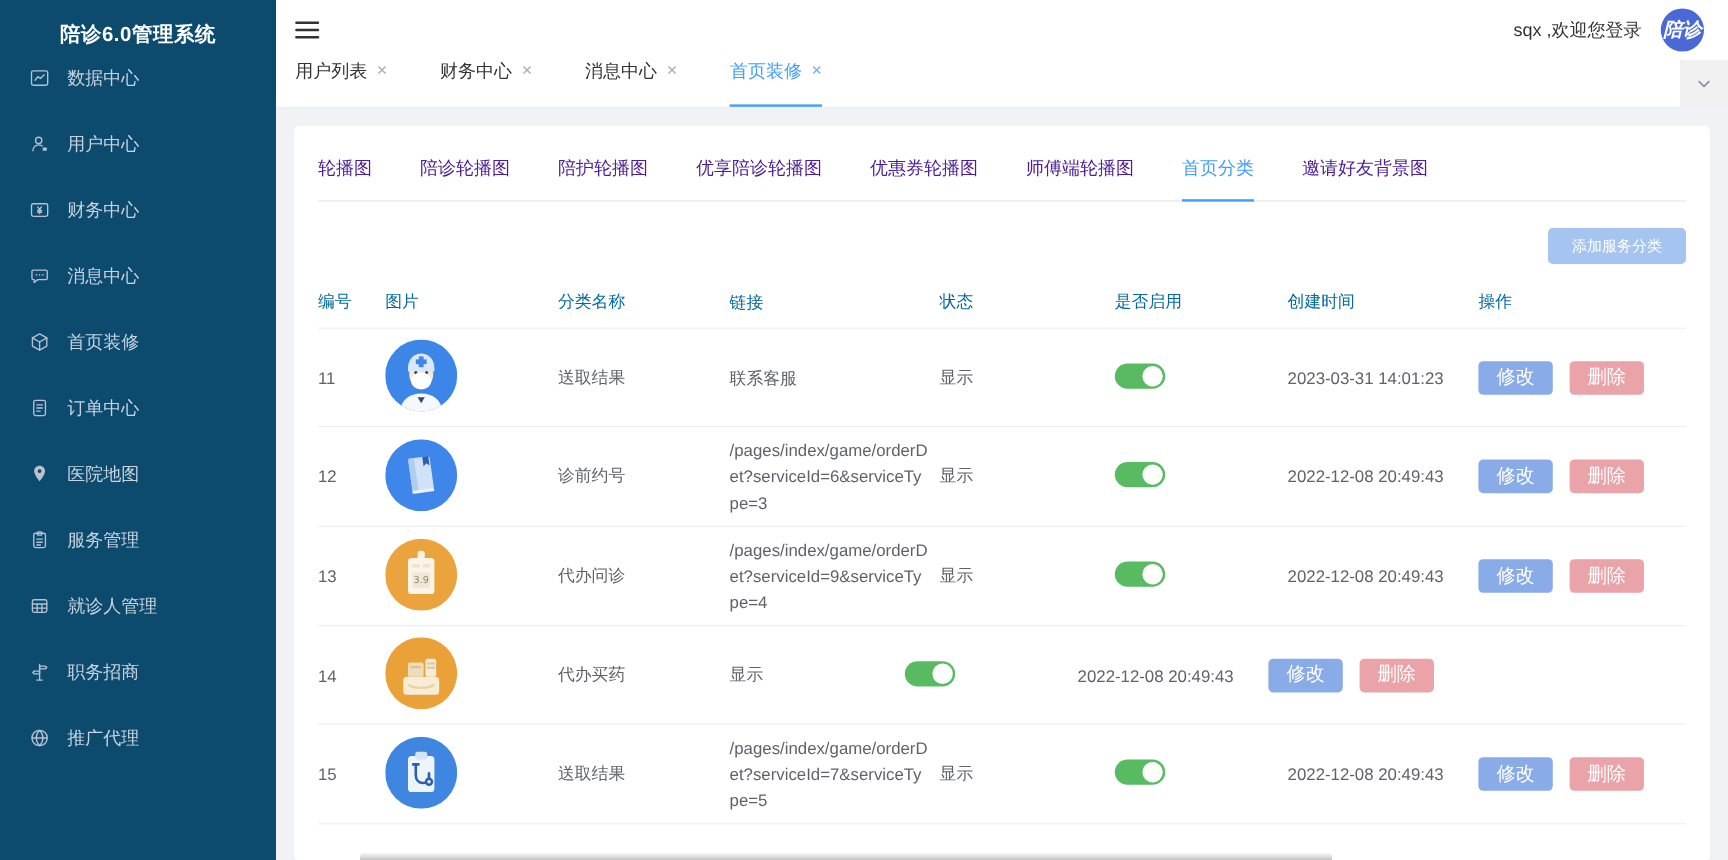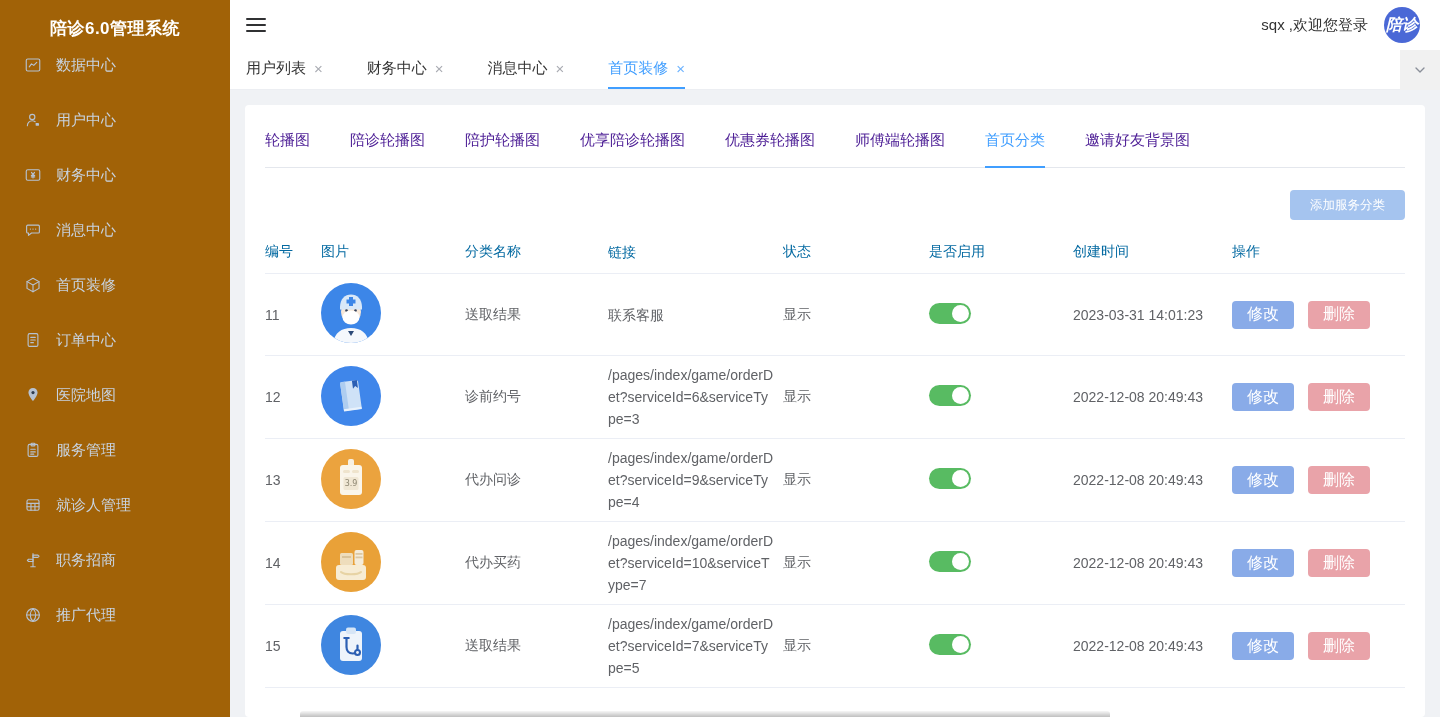--- a/index.html
+++ b/index.html
@@ -1,21 +1,21 @@
 <!DOCTYPE html>
 <html><head>
 <meta charset="utf-8">
 <style>
   * { margin:0; padding:0; box-sizing:border-box; }
   html,body { width:1440px; height:717px; overflow:hidden;
     font-family:"Liberation Sans","DejaVu Sans",sans-serif; background:#f0f2f5; }
   .app { display:flex; width:1440px; height:717px; }
 
   
-  .sidebar { width:230px; height:717px; background:#a16207; flex:0 0 230px; }
+  .sidebar { width:230px; height:717px; background:#0c4a6e; flex:0 0 230px; }
   .logo { height:56px; display:flex; align-items:center; justify-content:center;
     color:#fff; font-size:17px; font-weight:bold; letter-spacing:.5px; }
   .side-item { height:55px; display:flex; align-items:flex-start; padding-left:24px;
     color:#c8d3e0; font-size:15px; cursor:pointer; }
   .side-item .sideicon { width:18px; height:18px; margin-right:14px; display:inline-flex; }
   .sideicon svg { width:18px; height:18px; stroke:#b6c2d2; fill:none;
     stroke-width:1.5; stroke-linecap:round; stroke-linejoin:round; }
 
   
   .main-col { flex:1; display:flex; flex-direction:column; min-width:0; }
@@ -25,21 +25,21 @@
   .hamburger i { display:block; height:2px; background:#303133; border-radius:1px; }
   .header-right { margin-left:auto; display:flex; align-items:center; }
   .welcome { font-size:15px; color:#333; margin-right:16px; }
   .avatar { width:36px; height:36px; border-radius:50%; background:#4a68d6; color:#fff;
     font-size:16px; font-weight:bold; font-style:italic; display:flex;
     align-items:center; justify-content:center; cursor:pointer; }
 
   
   .tab-bar { height:40px; background:#fff; display:flex; align-items:stretch;
     padding-left:16px; border-bottom:1px solid #eceef2; position:relative; }
-  .page-tab { display:inline-flex; align-items:center; margin-right:44px; font-size:15px;
+  .page-tab { display:inline-flex; margin-right:44px; font-size:15px;
     color:#333; cursor:pointer; border-bottom:2px solid transparent; }
   .page-tab .x { margin-left:8px; color:#a9abb2; font-size:15px; cursor:pointer; }
   .page-tab.active { color:#409eff; border-bottom-color:#409eff; }
   .page-tab.active .x { color:#6db3ff; }
   .tab-more { position:absolute; right:0; top:0; width:40px; height:40px;
     background:#f1f1f1; display:flex; align-items:center; justify-content:center;
     cursor:pointer; }
   .tab-more svg { width:16px; height:16px; stroke:#8a8f99; fill:none;
     stroke-width:2; stroke-linecap:round; stroke-linejoin:round; }
 
@@ -387,21 +387,20 @@
                   <path d="M20 40c3 3 17 3 20 0" stroke="#e7d3a4" stroke-width="2" fill="none" stroke-linecap="round"></path>
                   <rect x="19" y="21" width="13" height="12" rx="1.5" fill="#eeddbc"></rect>
                   <rect x="21" y="24" width="9" height="2" fill="#d9c39a"></rect>
                   <rect x="33.5" y="18" width="9" height="15" rx="2" fill="#f4ecdb"></rect>
                   <rect x="34.5" y="21" width="7" height="1.8" fill="#dcc8a3"></rect>
                   <rect x="34.5" y="24.5" width="7" height="1.8" fill="#dcc8a3"></rect>
                 </svg>
               </span>
             </div>
             <div class="col c-name">代办买药</div>
-            <div class="col c-link">/pages/index/game/orderDet?serviceId=10&amp;serviceType=7</div>
             <div class="col c-status">显示</div>
             <div class="col c-enabled">
               <span class="switch"><span class="knob"></span></span>
             </div>
             <div class="col c-created">2022-12-08 20:49:43</div>
             <div class="col c-actions">
               <button class="btn edit">修改</button>
               <button class="btn del">删除</button>
             </div>
           </div>

